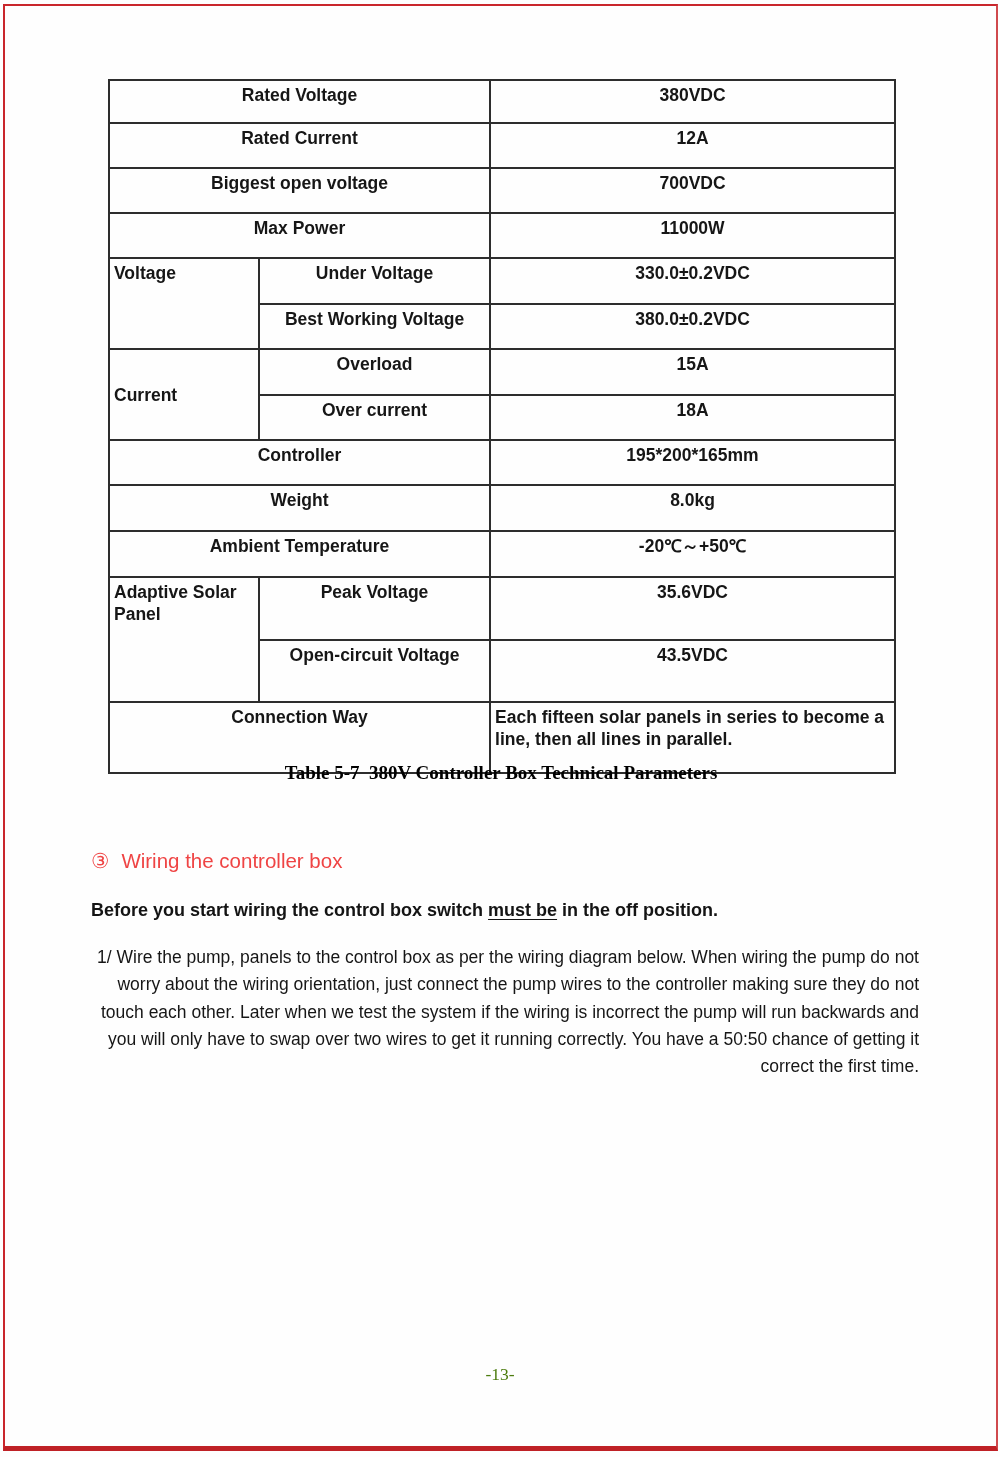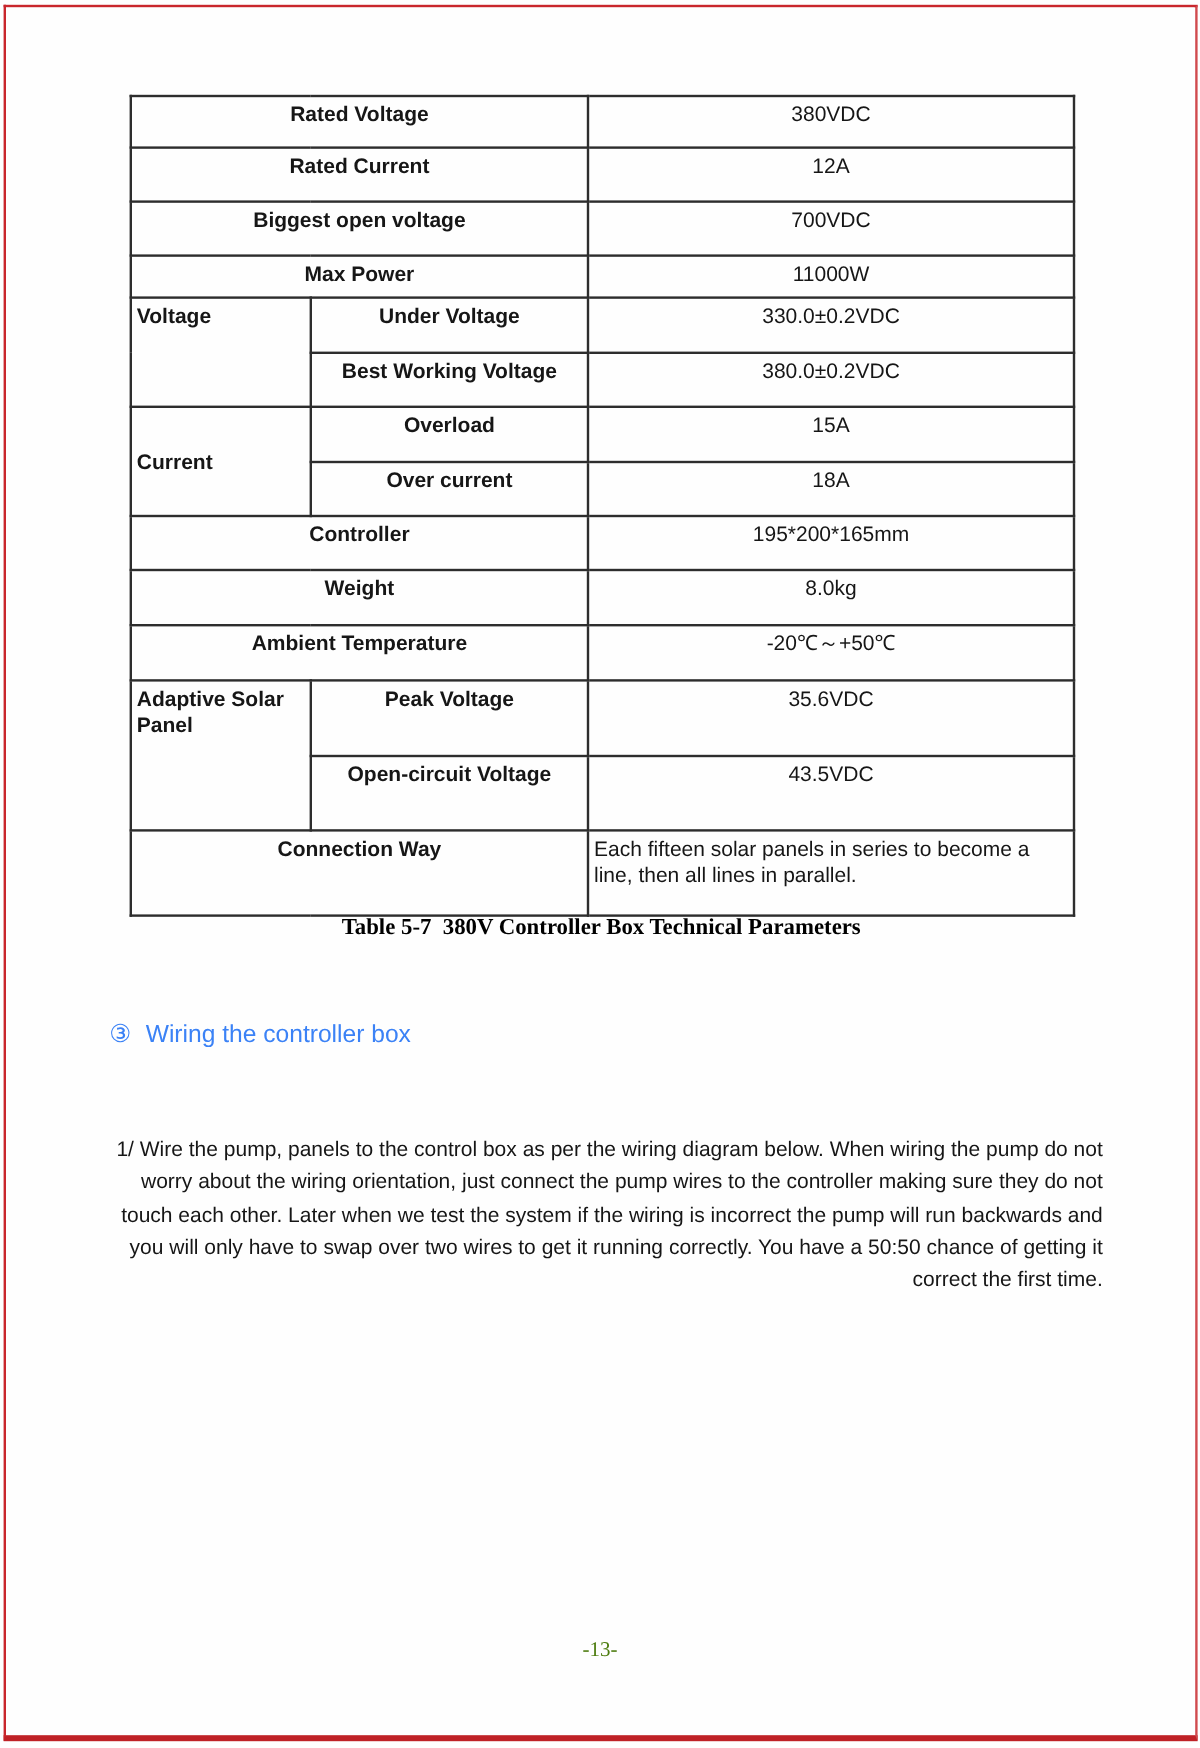--- a/index.html
+++ b/index.html
@@ -37,21 +37,21 @@
     font-size: 17.5px;
     line-height: 22px;
     color: #161616;
   }
   td.lbl {
     font-weight: bold;
     text-align: center;
   }
   td.val {
     text-align: center;
-    font-weight: normal;
+    font-weight: bold;
   }
   td.grp {
     font-weight: bold;
     text-align: left;
     padding-left: 15px;
   }
   td.grp.vmid { vertical-align: middle; }
   td.val-long {
     text-align: left;
     padding-left: 41px;
@@ -67,21 +67,21 @@
     font-weight: bold;
     font-size: 19px;
     color: #000000;
     white-space: pre-wrap;
   }
   .section-heading {
     position: absolute;
     left: 91px; top: 849px;
     font-size: 20.5px;
     font-weight: normal;
-    color: #3b82f6;
+    color: #ef4444;
   }
   .section-heading .marker { margin-right: 12px; }
   .warning {
     position: absolute;
     left: 91px; top: 900px;
     margin: 0;
     font-size: 18px;
     font-weight: bold;
     color: #141414;
   }
@@ -125,21 +125,21 @@
         <td class="val">380VDC</td>
       </tr>
       <tr style="height:45px">
         <td colspan="2" class="lbl">Rated Current</td>
         <td class="val">12A</td>
       </tr>
       <tr style="height:45px">
         <td colspan="2" class="lbl">Biggest open voltage</td>
         <td class="val">700VDC</td>
       </tr>
-      <tr style="height:35px">
+      <tr style="height:45px">
         <td colspan="2" class="lbl">Max Power</td>
         <td class="val">11000W</td>
       </tr>
       <tr style="height:46px">
         <td rowspan="2" class="grp">Voltage</td>
         <td class="lbl">Under Voltage</td>
         <td class="val">330.0±0.2VDC</td>
       </tr>
       <tr style="height:45px">
         <td class="lbl">Best Working Voltage</td>
@@ -181,18 +181,21 @@
       </tr>
     </tbody>
   </table>
 
   <div class="caption">Table 5-7  380V Controller Box Technical Parameters</div>
 
   <div class="section-heading">
     <span class="marker">③</span><span>Wiring the controller box</span>
   </div>
 
+  <p class="warning">
+    <span>Before you start wiring the control box switch </span><span class="u">must be</span><span> in the off position.</span>
+  </p>
 
   <p class="body-par">1/ Wire the pump, panels to the control box as per the wiring diagram below. When wiring the pump do not worry about the wiring orientation, just connect the pump wires to the controller making sure they do not touch each other. Later when we test the system if the wiring is incorrect the pump will run backwards and you will only have to swap over two wires to get it running correctly. You have a 50:50 chance of getting it correct the first time.</p>
 
   <div class="page-number">-13-</div>
 
 </div>
 
 </body></html>

